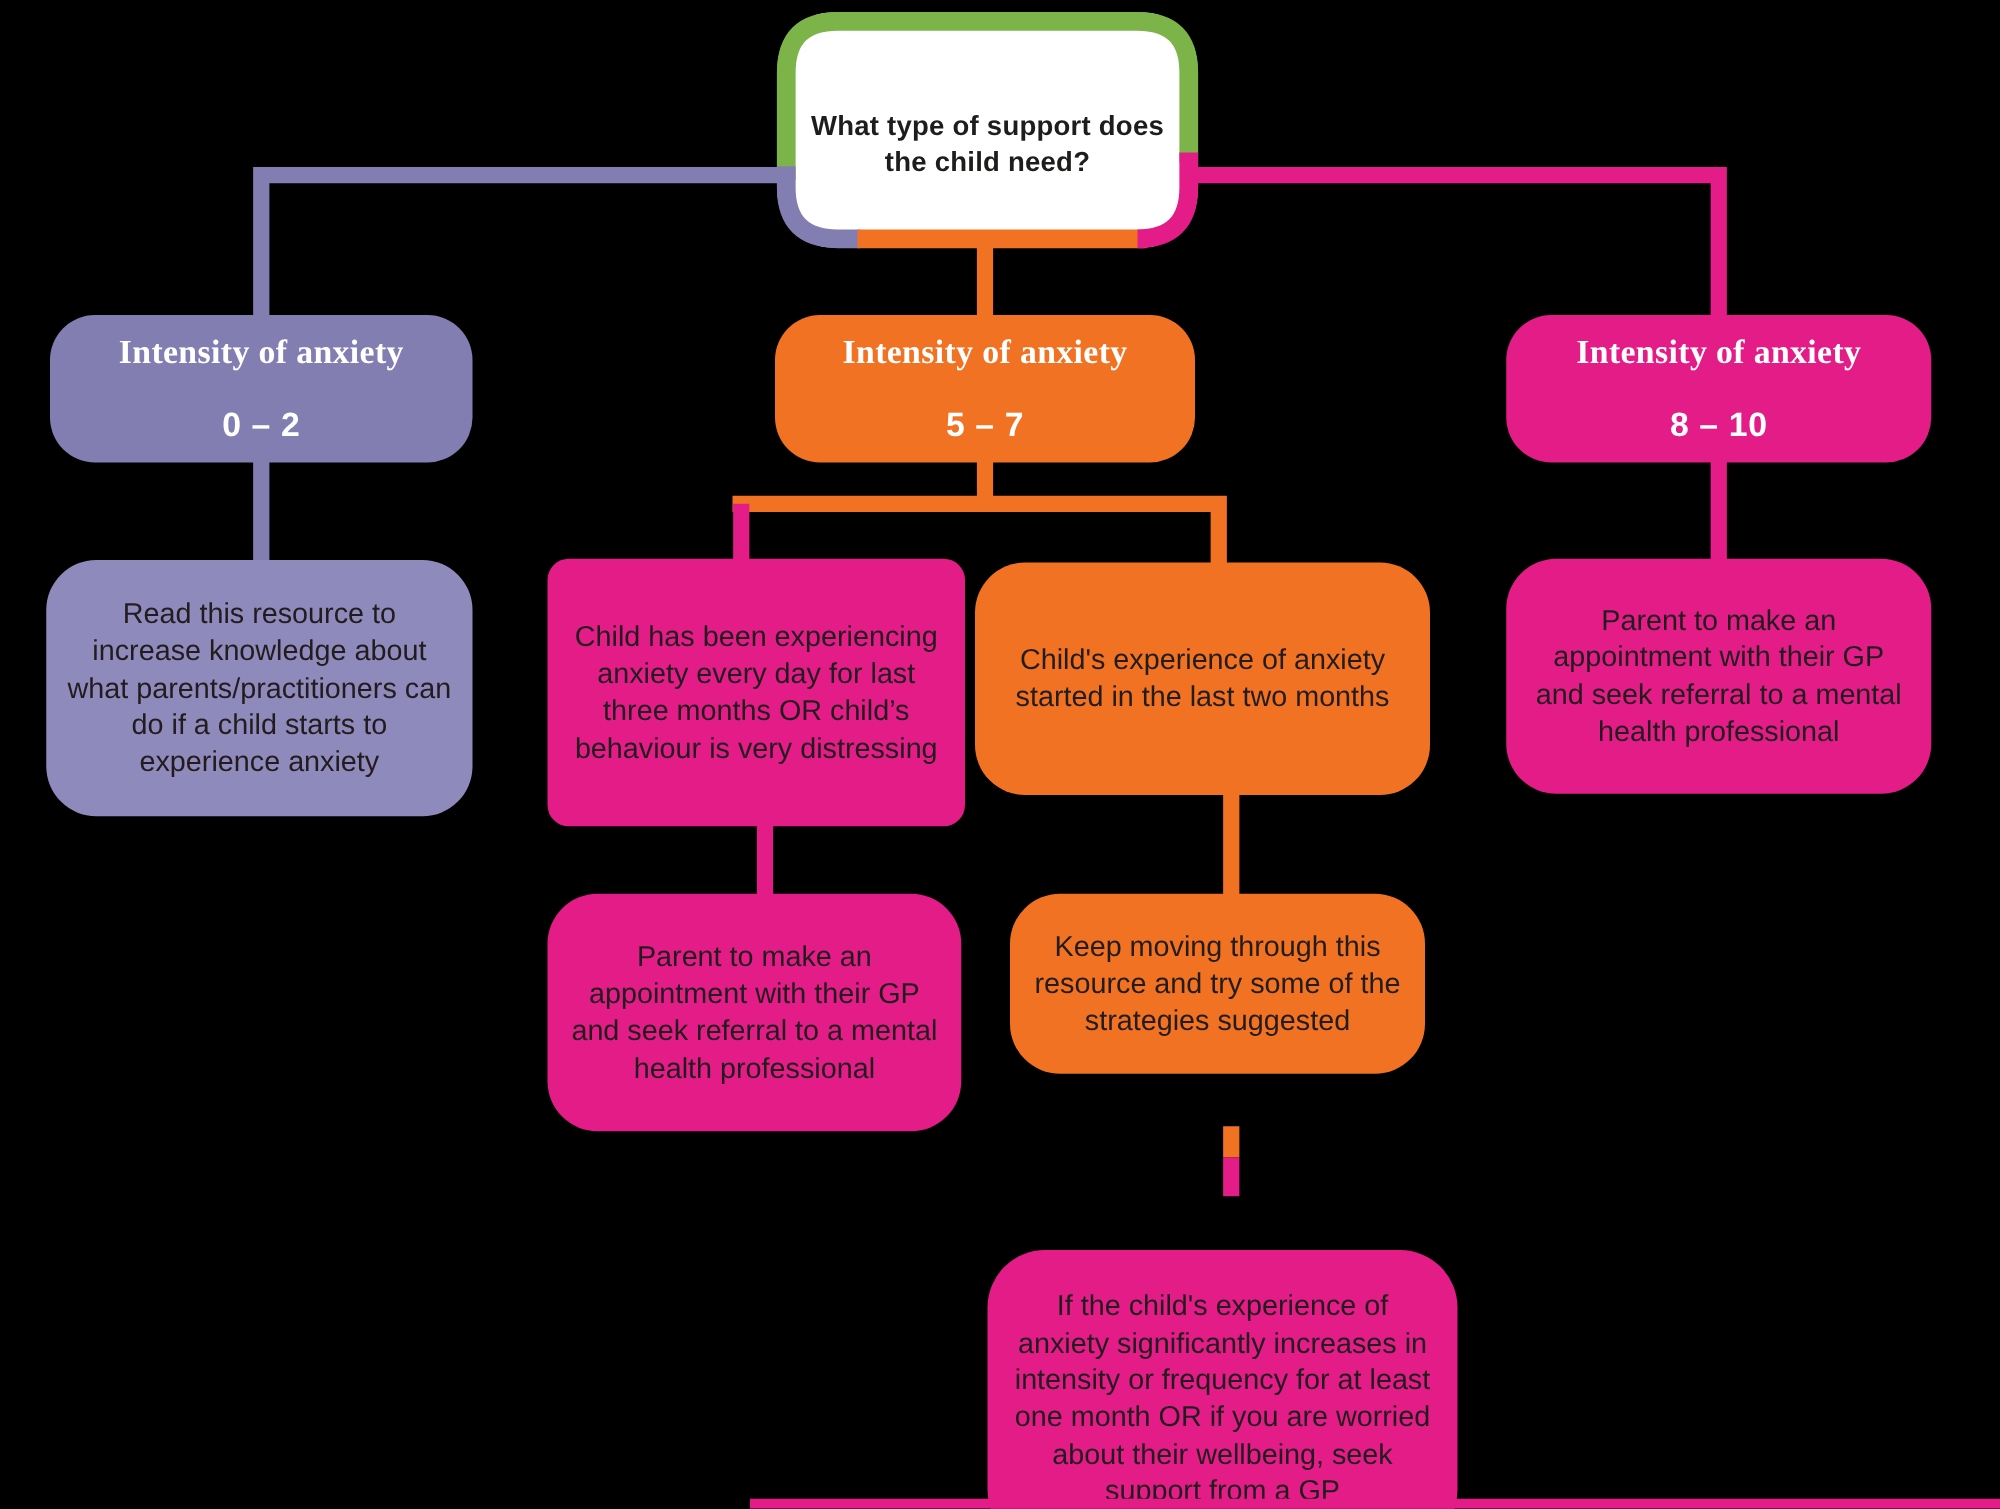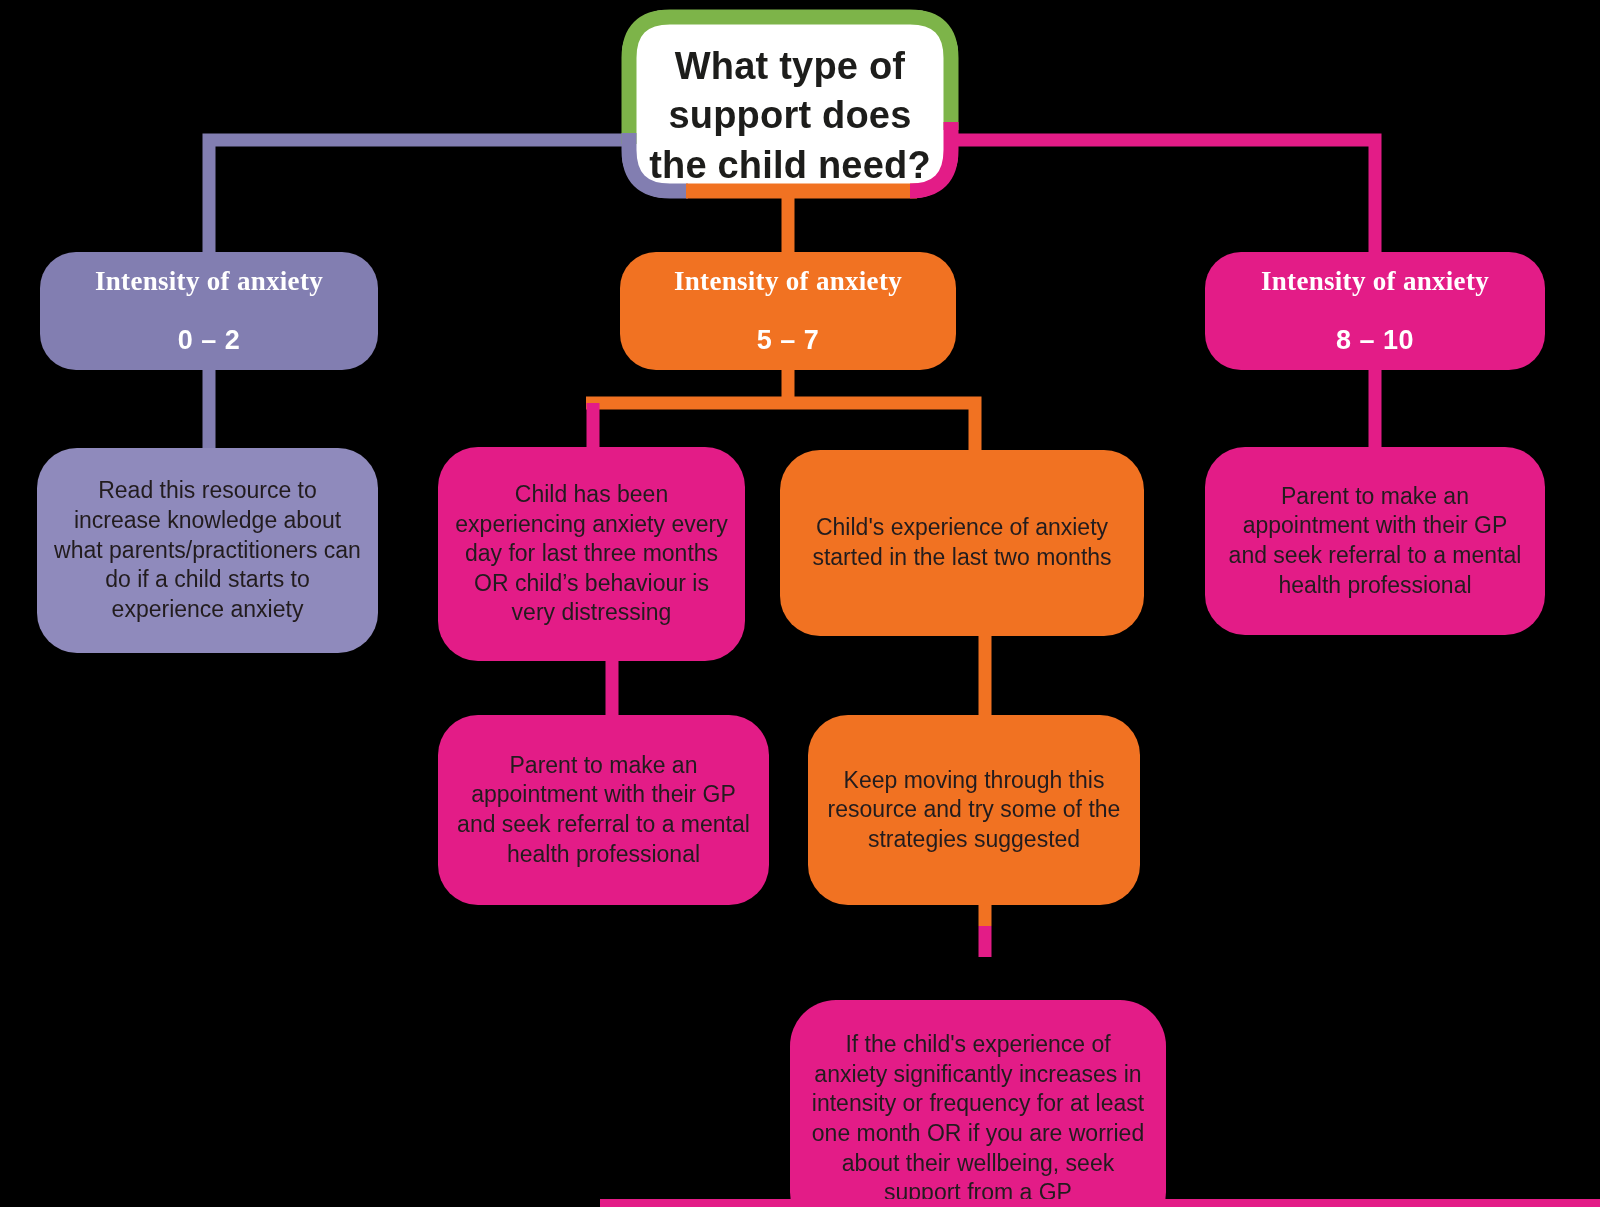--- a/index.html
+++ b/index.html
@@ -33,21 +33,21 @@
     border-radius:40px;
     display:flex;flex-direction:column;
     align-items:center;justify-content:center;
     text-align:center;
   }
   .title-box{
     left:622px;top:10px;width:336px;height:188px;
     background:#fff;border-radius:44px;
   }
   .title-text{
-    font-size:38px;font-weight:700;line-height:1.3;
+    font-size:22px;font-weight:700;line-height:1.3;
     color:#1d1d1b;letter-spacing:.2px;
     padding:0 26px;
     margin-top:24px;
   }
   .hdr{height:118px;border-radius:36px;color:var(--text-light);}
   .hdr-label{font-size:27px;font-weight:700;letter-spacing:.3px;font-family:Liberation Serif, serif;}
   .hdr-range{font-size:27px;font-weight:700;margin-top:28px;letter-spacing:.5px;}
   .body-text{
     font-size:23px;line-height:1.29;font-weight:400;
     color:var(--text-dark);
@@ -102,37 +102,37 @@
 
   <div class="box hdr" style="left:1205px;top:252px;width:340px;background:var(--pink);">
     <div class="hdr-label">Intensity of anxiety</div>
     <div class="hdr-range">8 – 10</div>
   </div>
 
   <div class="box" style="left:37px;top:448px;width:341px;height:205px;background:var(--purple-light);">
     <div class="body-text">Read this resource to increase knowledge about what parents/practitioners can do if a child starts to experience anxiety</div>
   </div>
 
-  <div class="box" style="left:438px;top:447px;width:307px;height:214px;background:var(--pink);">
+  <div class="box" style="left:438px;top:447px;width:334px;height:214px;background:var(--pink);border-radius:17px;">
     <div class="body-text">Child has been experiencing anxiety every day for last three months OR child’s behaviour is very distressing</div>
   </div>
 
   <div class="box" style="left:780px;top:450px;width:364px;height:186px;background:var(--orange);justify-content:center;">
     <div class="body-text">Child's experience of anxiety started in the last two months</div>
   </div>
 
   <div class="box" style="left:1205px;top:447px;width:340px;height:188px;background:var(--pink);">
     <div class="body-text">Parent to make an appointment with their GP and seek referral to a mental health professional</div>
   </div>
 
   <div class="box" style="left:438px;top:715px;width:331px;height:190px;background:var(--pink);">
     <div class="body-text">Parent to make an appointment with their GP and seek referral to a mental health professional</div>
   </div>
 
-  <div class="box" style="left:808px;top:715px;width:332px;height:190px;background:var(--orange);">
+  <div class="box" style="left:808px;top:715px;width:332px;height:144px;background:var(--orange);">
     <div class="body-text">Keep moving through this resource and try some of the strategies suggested</div>
   </div>
 
   <div class="box" style="left:790px;top:1000px;width:376px;height:238px;background:var(--pink);border-radius:46px;">
     <div class="body-text" style="padding:0 20px;">If the child's experience of anxiety significantly increases in intensity or frequency for at least one month OR if you are worried about their wellbeing, seek support from a GP</div>
   </div>
 
   <div class="strip"></div>
 
 </div>

